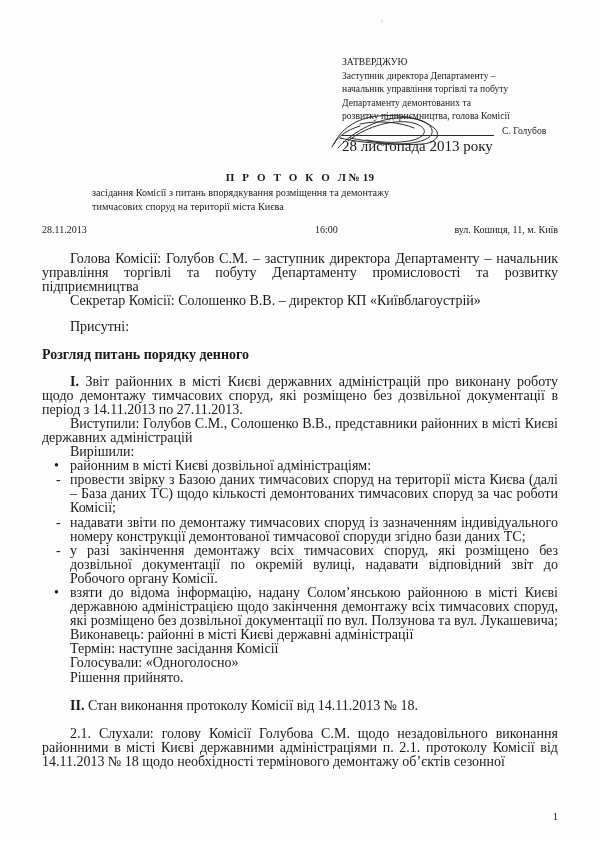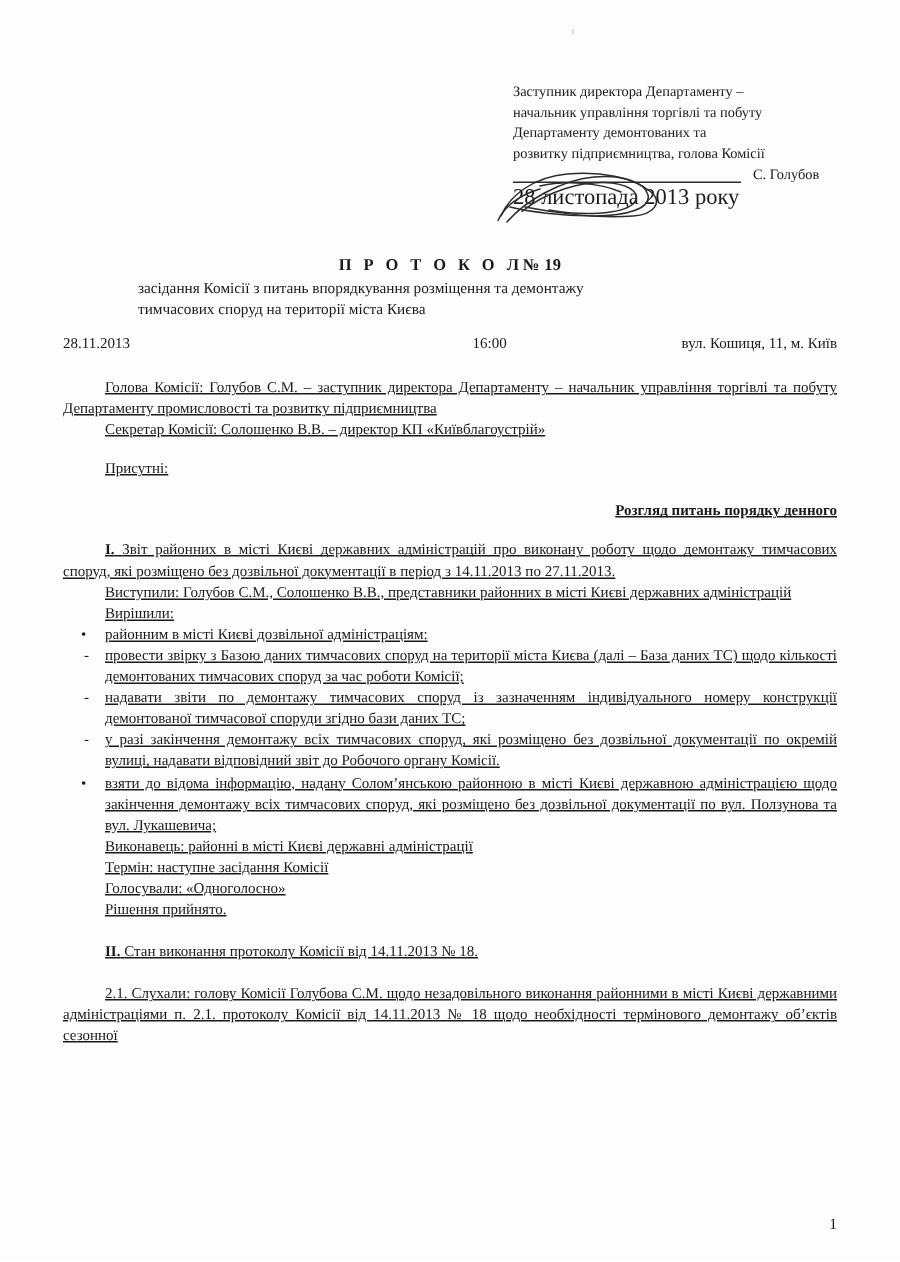--- a/index.html
+++ b/index.html
@@ -111,31 +111,30 @@
   .meta-date   { position: absolute; left: 0;     top: 0; }
   .meta-time   { position: absolute; left: 273px; top: 0; }
   .meta-place  { position: absolute; right: 0;    top: 0; white-space: nowrap; }
 
   
   .body-area {
     position: absolute;
     left: 42px;
     top: 252px;
     width: 516px;
-    font-size: 10px;
+    font-size: 14px;
     line-height: 14.1px;
-    text-decoration: underline;
   }
   p.para {
     margin: 0;
     text-align: justify;
     text-justify: inter-word;
   }
   p.indent { text-indent: 28px; }
-  p.center { text-align: right; text-indent: 0; }
+  p.center { text-align: left; text-indent: 0; }
   p.bold { font-weight: bold; }
   .gap-12 { height: 12px; }
   .gap-14 { height: 14px; }
 
   .lead-bold { font-weight: bold; }
 
   
   .li-row {
     position: relative;
     padding-left: 28px;
@@ -178,20 +177,21 @@
   }
 </style>
 </head>
 <body>
 
 <div class="page">
 
   <div class="speck"></div>
 
   <div class="approval-block">
+    <div class="approval-title">ЗАТВЕРДЖУЮ</div>
     <div class="approval-line">Заступник директора Департаменту –</div>
     <div class="approval-line">начальник управління торгівлі та побуту</div>
     <div class="approval-line">Департаменту демонтованих та</div>
     <div class="approval-line">розвитку підприємництва, голова Комісії</div>
     <div class="sign-row">
       <div class="sign-rule"></div>
       <div class="sign-name">С. Голубов</div>
     </div>
     <div class="approval-date">28 листопада 2013 року</div>
   </div>

